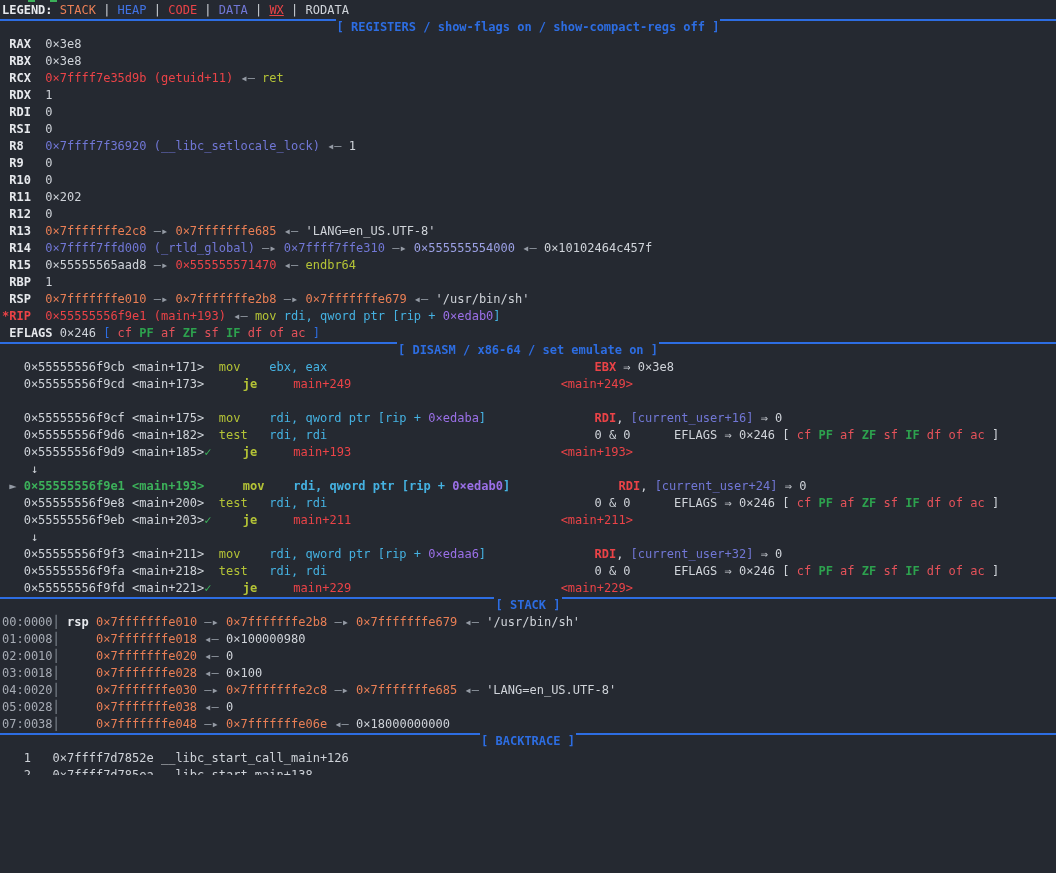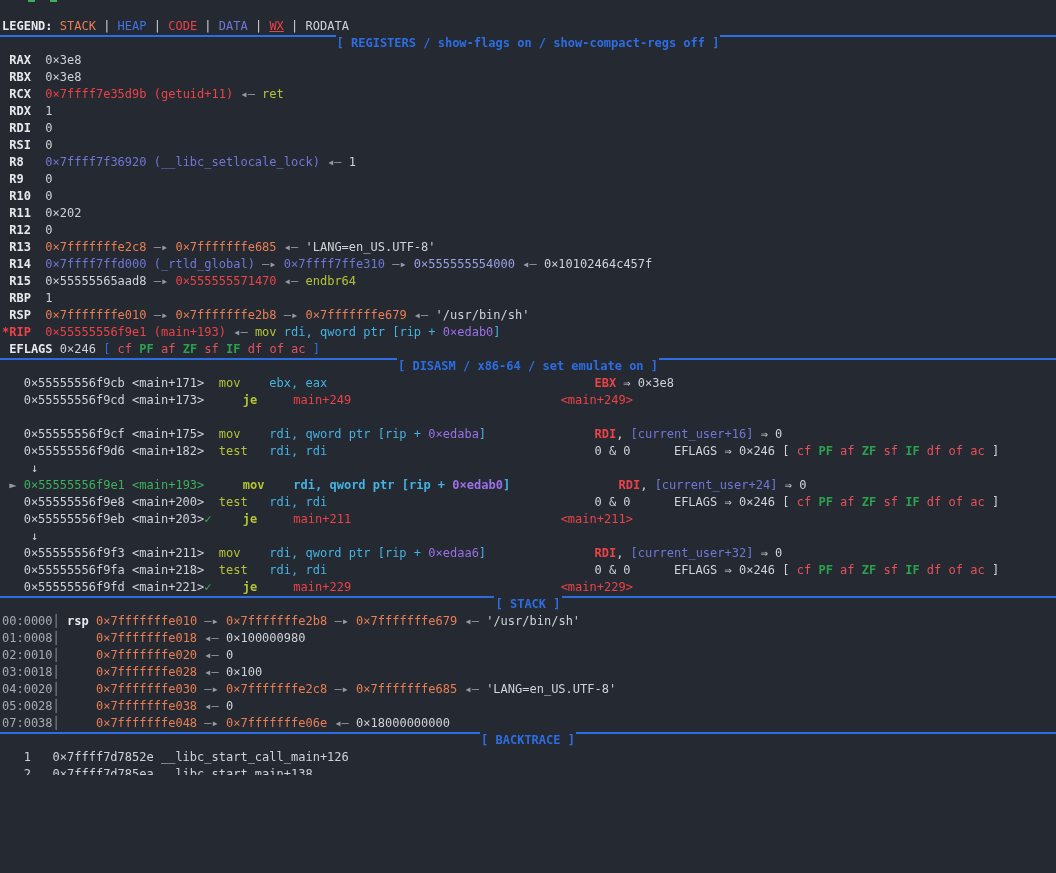--- a/index.html
+++ b/index.html
@@ -3,21 +3,21 @@
 <meta charset="utf-8">
 <style>
   html,body{margin:0;padding:0;background:#252931;}
   .term{
     position:relative;
     width:1056px;height:775px;
     background:var(--bg);
     font-family:"DejaVu Sans Mono",monospace;
     font-size:12px;line-height:17px;
     color:var(--fg);
-    padding:18px 0 0 2px;
+    padding:2px 0 0 2px;
     box-sizing:border-box;
     overflow:hidden;
   }
   .row{white-space:pre;height:17px;}
   .sec-header{display:flex;height:17px;color:var(--blue);font-weight:bold;margin-left:-2px;}
   .sec-header::before,.sec-header::after{content:"";flex:1 1 auto;height:0;border-top:2px solid var(--blue);}
   .sec-title{padding:0 1px;white-space:pre;}
   .hr{height:2px;background:var(--blue);margin-left:-2px;margin-top:10px;}
   .prompt-row{white-space:pre;height:17px;margin-top:3px;}
   .artifact{position:absolute;top:0;height:2px;width:7px;background:var(--green);}
@@ -30,21 +30,21 @@
   .stack{color:var(--stack);}
   .heap{color:var(--heap);}
   .data{color:var(--data);}
   .dataL{color:var(--dataL);}
   .imm{color:var(--imm);}
   .immb{color:var(--imm);font-weight:bold;}
   .mn{color:var(--mn);}
   .mnb{color:var(--mn);font-weight:bold;margin-left:24px;}
   .op{color:var(--op);}
   .opb{color:var(--op);font-weight:bold;}
-  .gb{color:var(--green);font-weight:normal;}
+  .gb{color:var(--green);font-weight:bold;}
   .chk{color:var(--green);}
   .fs{color:var(--flagset);font-weight:bold;text-align:right;}
   .fc{color:var(--flagclr);margin-top:12px;}
   .blue{color:var(--blue);}
   .arr{color:var(--arr);}
   .off{color:var(--off);}
   .bar{color:var(--bar);}
   .wx{color:var(--code);text-decoration:underline;}
   .g{color:var(--prompt);font-weight:bold;}
 </style>
@@ -88,20 +88,21 @@
   <div>
     <div class="sec-header">
       <span class="sec-title">[ DISASM / x86-64 / set emulate on ]</span>
     </div>
     <div>
         <div class="row"><span class="fg">   0×55555556f9cb &lt;main+171&gt;  </span><span class="mn">mov    </span><span class="op">ebx, eax</span><span>                                     </span><span class="rb">EBX</span><span class="fg"> ⇒ 0×3e8</span></div>
         <div class="row"><span class="fg">   0×55555556f9cd &lt;main+173&gt;  </span><span class="mnb">je     </span><span class="code">main+249</span><span>                             </span><span class="code">&lt;main+249&gt;</span></div>
         <div class="row"><span class="fg"></span></div>
         <div class="row"><span class="fg">   0×55555556f9cf &lt;main+175&gt;  </span><span class="mn">mov    </span><span class="op">rdi, qword ptr [rip + </span><span class="imm">0×edaba</span><span class="op">]</span><span>               </span><span class="rb">RDI</span><span class="fg">, </span><span class="data">[current_user+16]</span><span class="fg"> ⇒ 0</span></div>
         <div class="row"><span class="fg">   0×55555556f9d6 &lt;main+182&gt;  </span><span class="mn">test   </span><span class="op">rdi, rdi</span><span>                                     </span><span class="fg">0 &amp; 0      EFLAGS ⇒ 0×246 [ </span><span class="fc">cf </span><span class="fs">PF </span><span class="fc">af </span><span class="fs">ZF </span><span class="fc">sf </span><span class="fs">IF </span><span class="fc">df </span><span class="fc">of </span><span class="fc">ac </span><span class="fg">]</span></div>
+        <div class="row"><span class="fg">   0×55555556f9d9 &lt;main+185&gt;</span><span class="chk">✓ </span><span class="mnb">je     </span><span class="code">main+193</span><span>                             </span><span class="code">&lt;main+193&gt;</span></div>
         <div class="row"><span class="fg">    ↓</span></div>
         <div class="row"><span class="arr"> ► </span><span class="gb">0×55555556f9e1 &lt;main+193&gt;</span><span class="fg">  </span><span class="mnb">mov    </span><span class="opb">rdi, qword ptr [rip + </span><span class="immb">0×edab0</span><span class="opb">]</span><span>               </span><span class="rb">RDI</span><span class="fg">, </span><span class="data">[current_user+24]</span><span class="fg"> ⇒ 0</span></div>
         <div class="row"><span class="fg">   0×55555556f9e8 &lt;main+200&gt;  </span><span class="mn">test   </span><span class="op">rdi, rdi</span><span>                                     </span><span class="fg">0 &amp; 0      EFLAGS ⇒ 0×246 [ </span><span class="fc">cf </span><span class="fs">PF </span><span class="fc">af </span><span class="fs">ZF </span><span class="fc">sf </span><span class="fs">IF </span><span class="fc">df </span><span class="fc">of </span><span class="fc">ac </span><span class="fg">]</span></div>
         <div class="row"><span class="fg">   0×55555556f9eb &lt;main+203&gt;</span><span class="chk">✓ </span><span class="mnb">je     </span><span class="code">main+211</span><span>                             </span><span class="code">&lt;main+211&gt;</span></div>
         <div class="row"><span class="fg">    ↓</span></div>
         <div class="row"><span class="fg">   0×55555556f9f3 &lt;main+211&gt;  </span><span class="mn">mov    </span><span class="op">rdi, qword ptr [rip + </span><span class="imm">0×edaa6</span><span class="op">]</span><span>               </span><span class="rb">RDI</span><span class="fg">, </span><span class="data">[current_user+32]</span><span class="fg"> ⇒ 0</span></div>
         <div class="row"><span class="fg">   0×55555556f9fa &lt;main+218&gt;  </span><span class="mn">test   </span><span class="op">rdi, rdi</span><span>                                     </span><span class="fg">0 &amp; 0      EFLAGS ⇒ 0×246 [ </span><span class="fc">cf </span><span class="fs">PF </span><span class="fc">af </span><span class="fs">ZF </span><span class="fc">sf </span><span class="fs">IF </span><span class="fc">df </span><span class="fc">of </span><span class="fc">ac </span><span class="fg">]</span></div>
         <div class="row"><span class="fg">   0×55555556f9fd &lt;main+221&gt;</span><span class="chk">✓ </span><span class="mnb">je     </span><span class="code">main+229</span><span>                             </span><span class="code">&lt;main+229&gt;</span></div>
       </div>
   </div>

